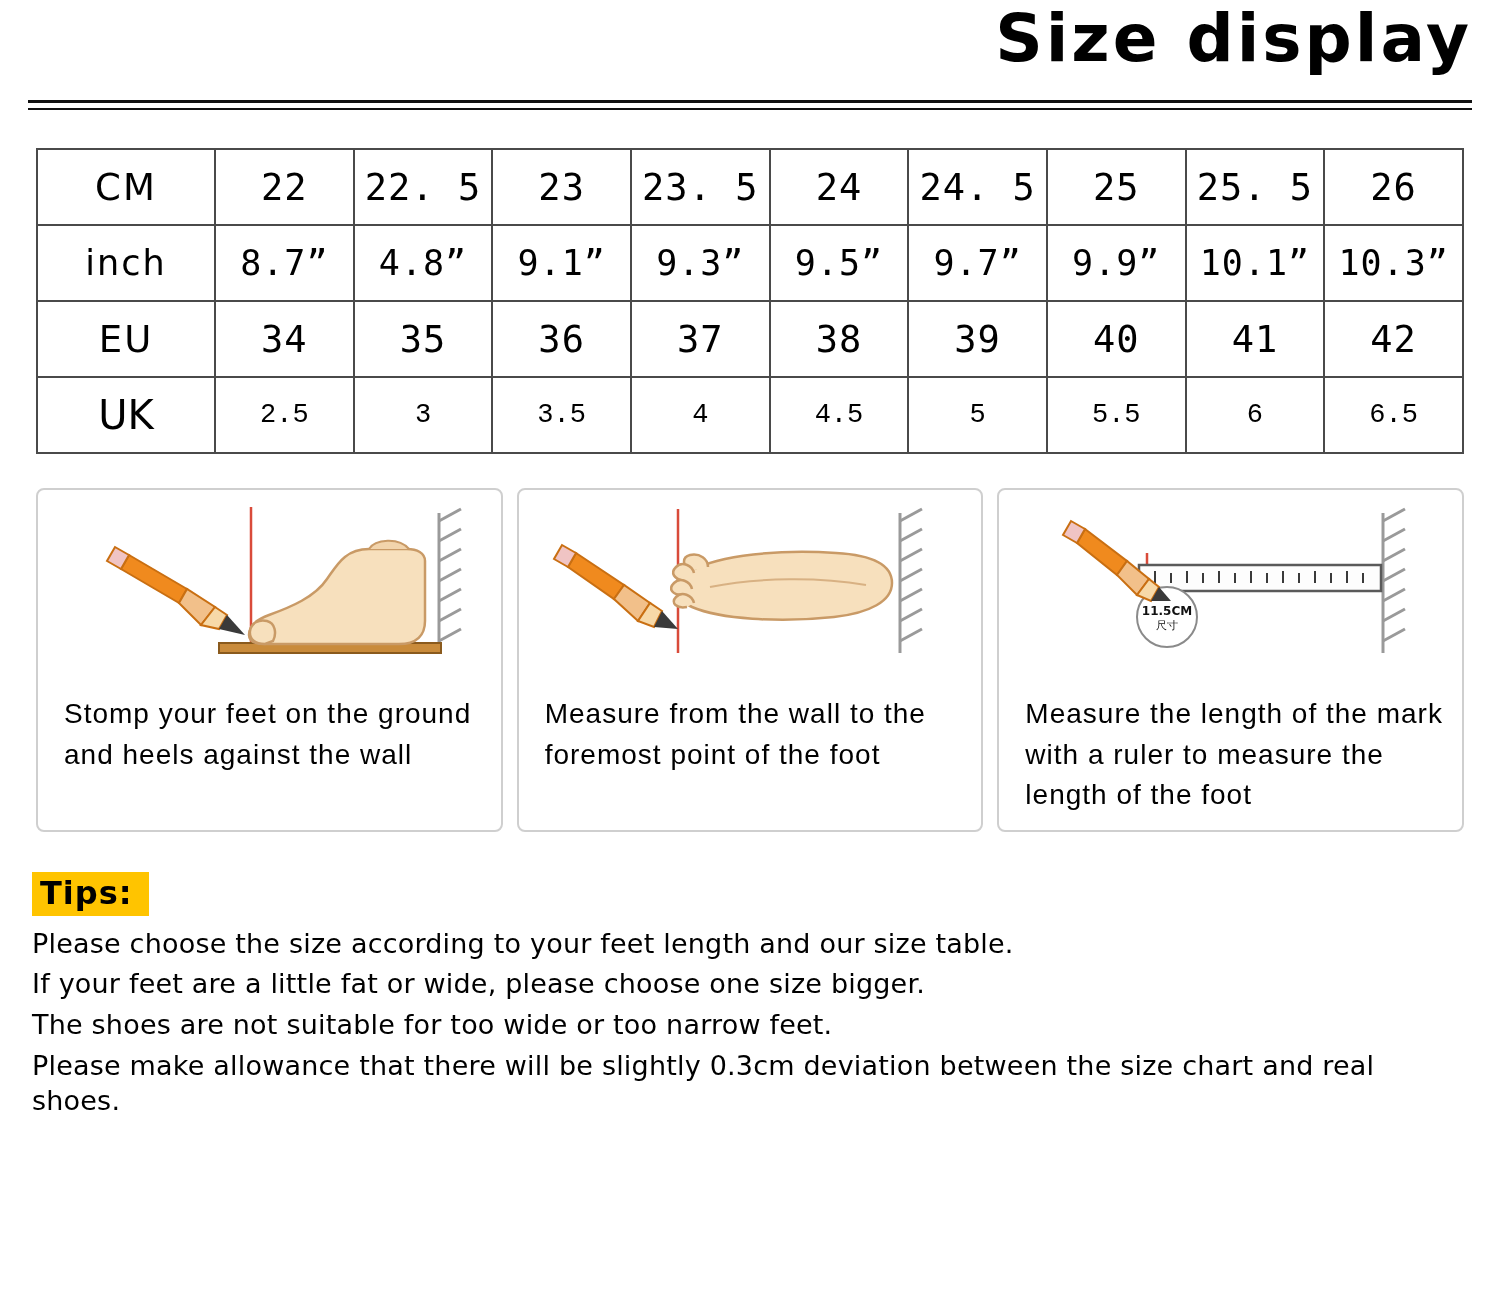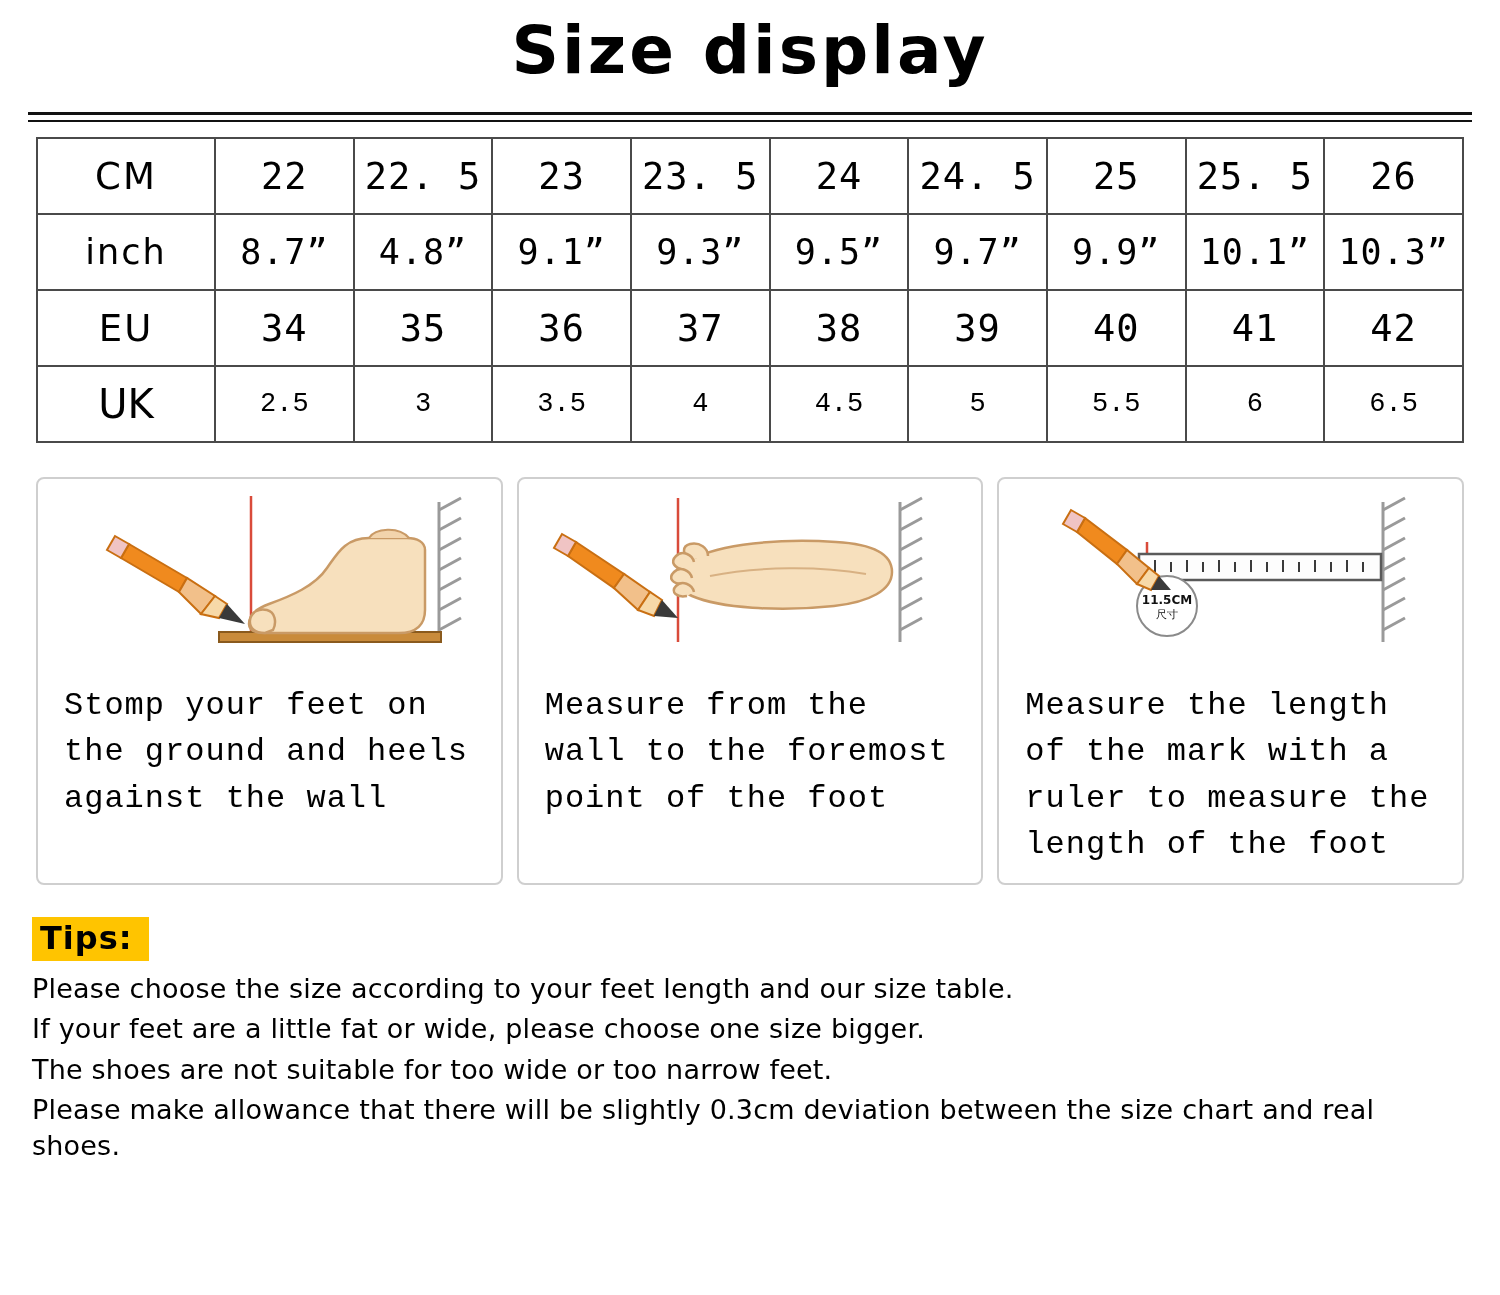--- a/index.html
+++ b/index.html
@@ -18,47 +18,47 @@
   .page {
     width: 1500px;
     height: 1295px;
     position: relative;
     box-sizing: border-box;
     padding: 0 28px;
   }
 
   
   .title {
-    text-align: center;
+    text-align: right;
     font-family: "DejaVu Sans", sans-serif;
     font-weight: bold;
     font-size: 66px;
     letter-spacing: 3px;
     line-height: 1.0;
-    padding-top: 18px;
+    padding-top: 6px;
     padding-bottom: 10px;
   }
 
   .rule-wrap {
     padding: 0 0 0 0;
     margin-top: 18px;
   }
   .rule {
     height: 0;
     border-top: 3px solid #111;
     margin-bottom: 5px;
   }
   .rule.thin {
     border-top: 2px solid #111;
     margin-bottom: 0;
   }
 
   
   .table-wrap {
-    margin-top: 7px;
+    margin-top: 30px;
     padding: 8px 8px;
   }
   table.size {
     border-collapse: collapse;
     width: 100%;
     table-layout: fixed;
   }
   table.size td {
     border: 2px solid #4a4a4a;
     text-align: center;
@@ -106,30 +106,30 @@
     display: flex;
     flex-direction: column;
   }
   .card .art {
     height: 190px;
     display: flex;
     align-items: center;
     justify-content: center;
   }
   .card .caption {
-    font-family: Liberation Mono, monospace;
-    font-size: 32px;
+    font-family: Liberation Sans, sans-serif;
+    font-size: 28px;
     line-height: 1.45;
     letter-spacing: 1px;
     padding: 4px 6px 0 14px;
   }
 
   
   .tips-wrap {
-    margin-top: 32px;
+    margin-top: 40px;
     padding: 0 4px;
   }
   .tips-label {
     display: inline-block;
     background: #ffc400;
     font-family: "DejaVu Sans", sans-serif;
     font-weight: bold;
     font-size: 32px;
     letter-spacing: 1px;
     padding: 2px 16px 4px 8px;

